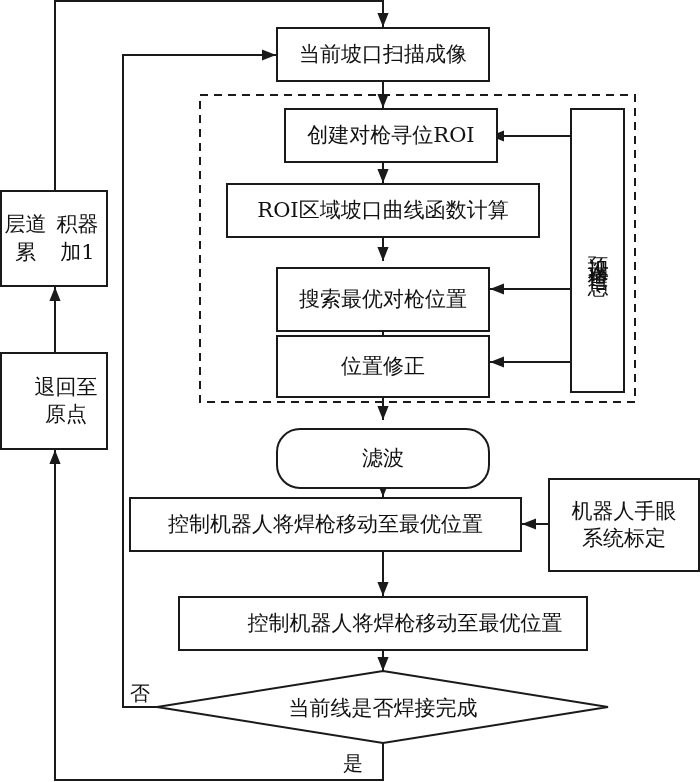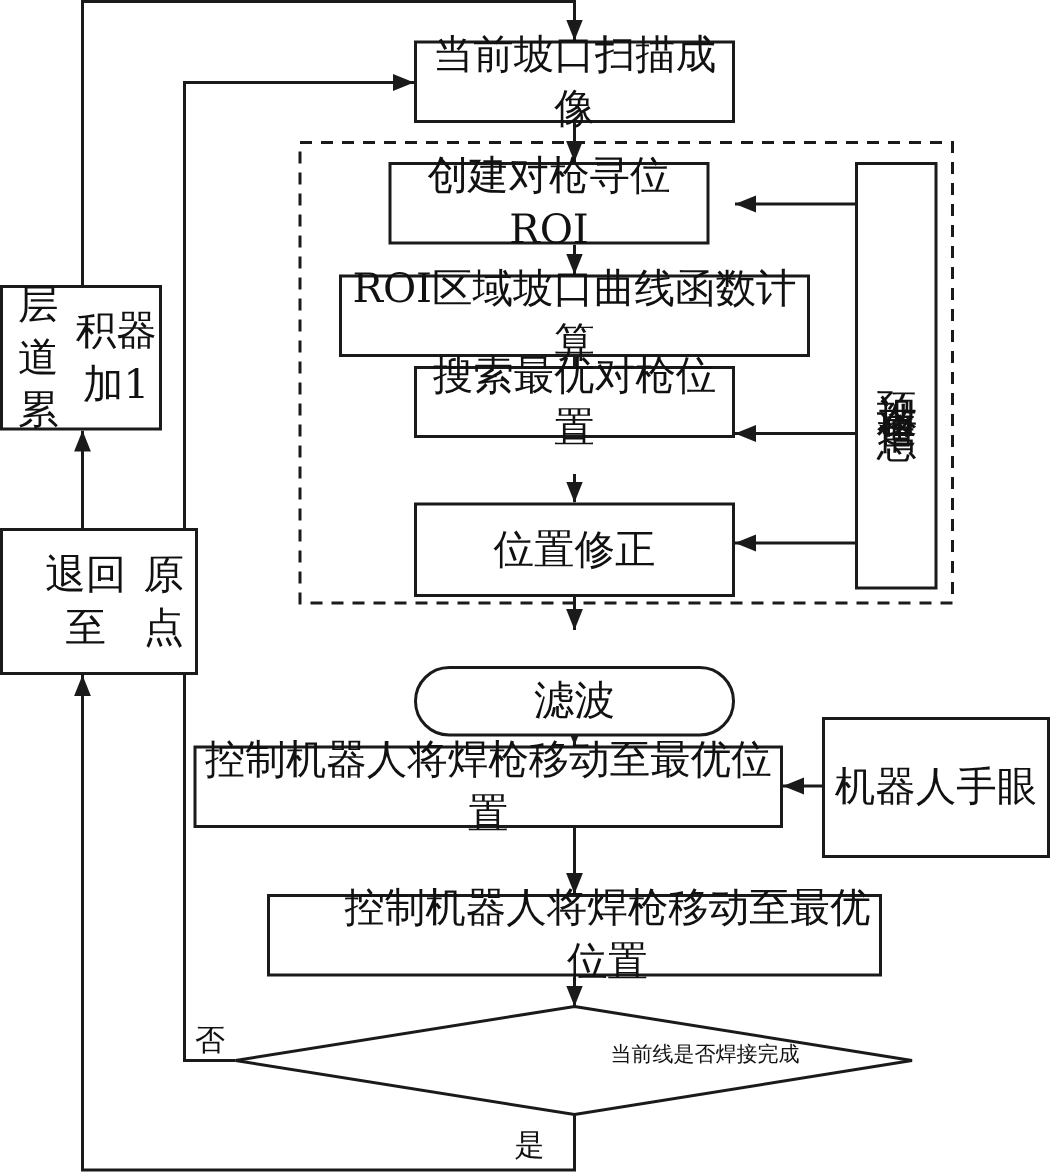--- a/index.html
+++ b/index.html
@@ -1,25 +1,25 @@
 <!DOCTYPE html>
 <html><head>
   <meta charset="utf-8">
   <style>
     html, body { margin: 0; padding: 0; background: #ffffff; }
     body { width: 700px; height: 782px; position: relative; overflow: hidden;
            font-family: "DejaVu Serif", "Liberation Serif", serif; color: #111; }
     #diagram { position: absolute; left: 0; top: 0; width: 700px; height: 782px; }
     .box { position: absolute; box-sizing: border-box; border: 2px solid #1a1a1a; background: #fff;
            display: flex; align-items: center; justify-content: center; text-align: center;
-           font-size: 27px; line-height: 1.3; }
+           font-size: 21px; line-height: 1.3; }
     .box span { display: block; }
     .vtext { writing-mode: vertical-rl; text-orientation: upright; letter-spacing: 4px; }
     .label { position: absolute; font-size: 20px; }
-    .diamond-text { position: absolute; font-size: 14px; text-align: right; width: 300px; }
+    .diamond-text { position: absolute; font-size: 21px; text-align: center; width: 300px; }
   </style>
 </head>
 <body>
 
 <svg id="diagram" viewBox="0 0 700 782" xmlns="http://www.w3.org/2000/svg">
   <defs>
     <marker id="arr" viewBox="0 0 10 10" refX="10" refY="5" markerWidth="7" markerHeight="7" orient="auto-start-reverse">
       <path d="M0,1 L10,5 L0,9 z" fill="#1a1a1a"></path>
     </marker>
   </defs>
@@ -50,52 +50,53 @@
 
     <polyline points="383,743 383,780 55,780 55,450" marker-end="url(#arr)"></polyline>
 
     <line x1="55" y1="352" x2="55" y2="287" marker-end="url(#arr)"></line>
   </g>
 </svg>
 
 <div class="box" style="left:276px;top:27px;width:214px;height:55px;">
   <span>当前坡口扫描成像</span>
 </div>
-<div class="box" style="left:259px;top:108px;width:214px;height:55px;">
+<div class="box" style="left:284px;top:108px;width:214px;height:55px;">
   <span>创建对枪寻位ROI</span>
 </div>
 <div class="box" style="left:226px;top:183px;width:314px;height:55px;">
   <span>ROI区域坡口曲线函数计算</span>
 </div>
-<div class="box" style="left:276px;top:244px;width:214px;height:48px;">
+<div class="box" style="left:276px;top:267px;width:214px;height:65px;">
   <span>搜索最优对枪位置</span>
 </div>
 <div class="box" style="left:276px;top:335px;width:214px;height:63px;">
   <span>位置修正</span>
 </div>
 <div class="box" style="left:570px;top:108px;width:55px;height:285px;">
   <span class="vtext">预设布道信息</span>
 </div>
-<div class="box" style="left:276px;top:444px;width:214px;height:47px;border-radius:24px;">
+<div class="box" style="left:276px;top:428px;width:214px;height:61px;border-radius:24px;">
   <span>滤波</span>
 </div>
 <div class="box" style="left:129px;top:497px;width:393px;height:55px;">
   <span>控制机器人将焊枪移动至最优位置</span>
 </div>
 <div class="box" style="left:548px;top:478px;width:152px;height:94px;flex-direction:column;">
   <span>机器人手眼</span>
+  <span>系统标定</span>
 </div>
 <div class="box" style="left:178px;top:596px;width:410px;height:55px;padding-left:44px;">
   <span>控制机器人将焊枪移动至最优位置</span>
 </div>
 <div class="diamond-text" style="left:233px;top:694px;">当前线是否焊接完成</div>
 
 <div class="box" style="left:0px;top:190px;width:108px;height:97px;flex-direction:row;">
   <span>层道累</span>
   <span>积器加1</span>
 </div>
-<div class="box" style="left:0px;top:352px;width:132px;height:98px;flex-direction:row;padding-left:24px;">
+<div class="box" style="left:0px;top:352px;width:108px;height:98px;flex-direction:column;padding-left:24px;">
   <span>退回至</span>
   <span>原点</span>
 </div>
 
 <div class="label" style="left:130px;top:680px;">否</div>
 <div class="label" style="left:343px;top:750px;">是</div>
 
 </body></html>

